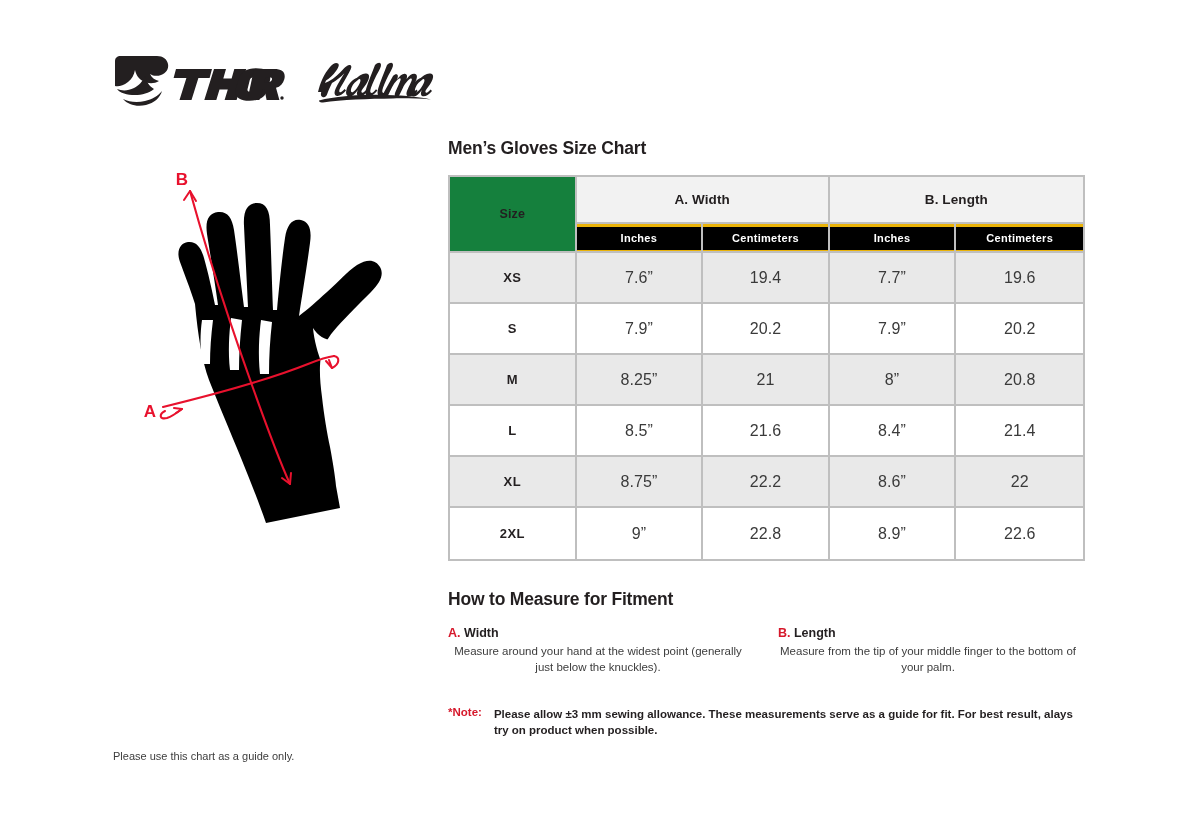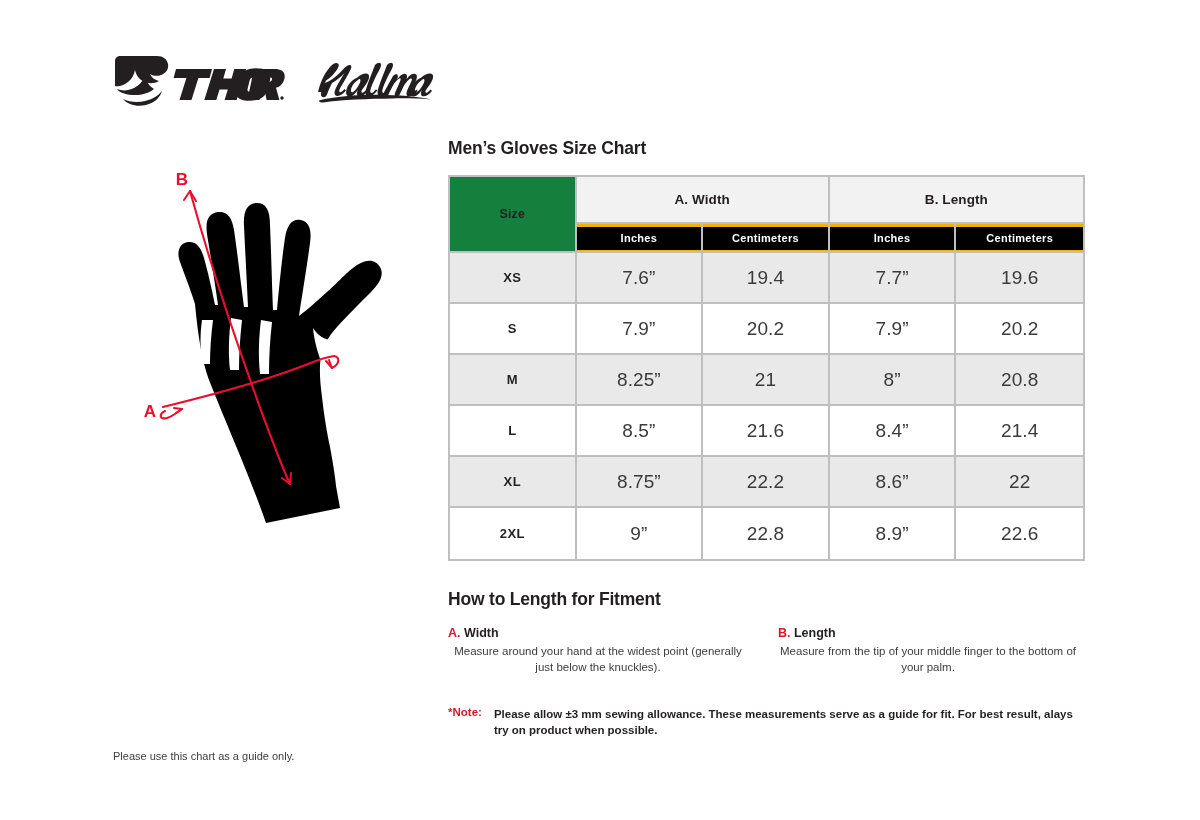--- a/index.html
+++ b/index.html
@@ -106,21 +106,21 @@
     font-weight: bold;
     letter-spacing: 0.3px;
     line-height: 23px;
     height: 23px;
     display: block;
     margin: 1px 0 0 0;
   }
 
   #size-table tbody td {
     height: 51px;
-    font-size: 19px;
+    font-size: 16px;
     color: #3a3a3a;
     letter-spacing: 0.1px;
   }
   #size-table tbody td.size-cell {
     font-weight: bold;
     font-size: 13px;
     color: #231f20;
     letter-spacing: 0.4px;
     margin-top: 40px;
   }
@@ -417,21 +417,21 @@
         <td class="size-cell">2XL</td>
         <td>9”</td>
         <td>22.8</td>
         <td>8.9”</td>
         <td>22.6</td>
       </tr>
     </tbody>
   </table>
 
   <div id="measure-section">
-    <h2 class="section-title">How to Length for Fitment</h2>
+    <h2 class="section-title">How to Measure for Fitment</h2>
     <div id="measure-cols">
       <div class="measure-col">
         <div class="measure-head">
           <span class="letter">A.</span>
           <span>Width</span>
         </div>
         <div class="measure-body">Measure around your hand at the widest point (generally just below the knuckles).</div>
       </div>
       <div class="measure-col">
         <div class="measure-head">

